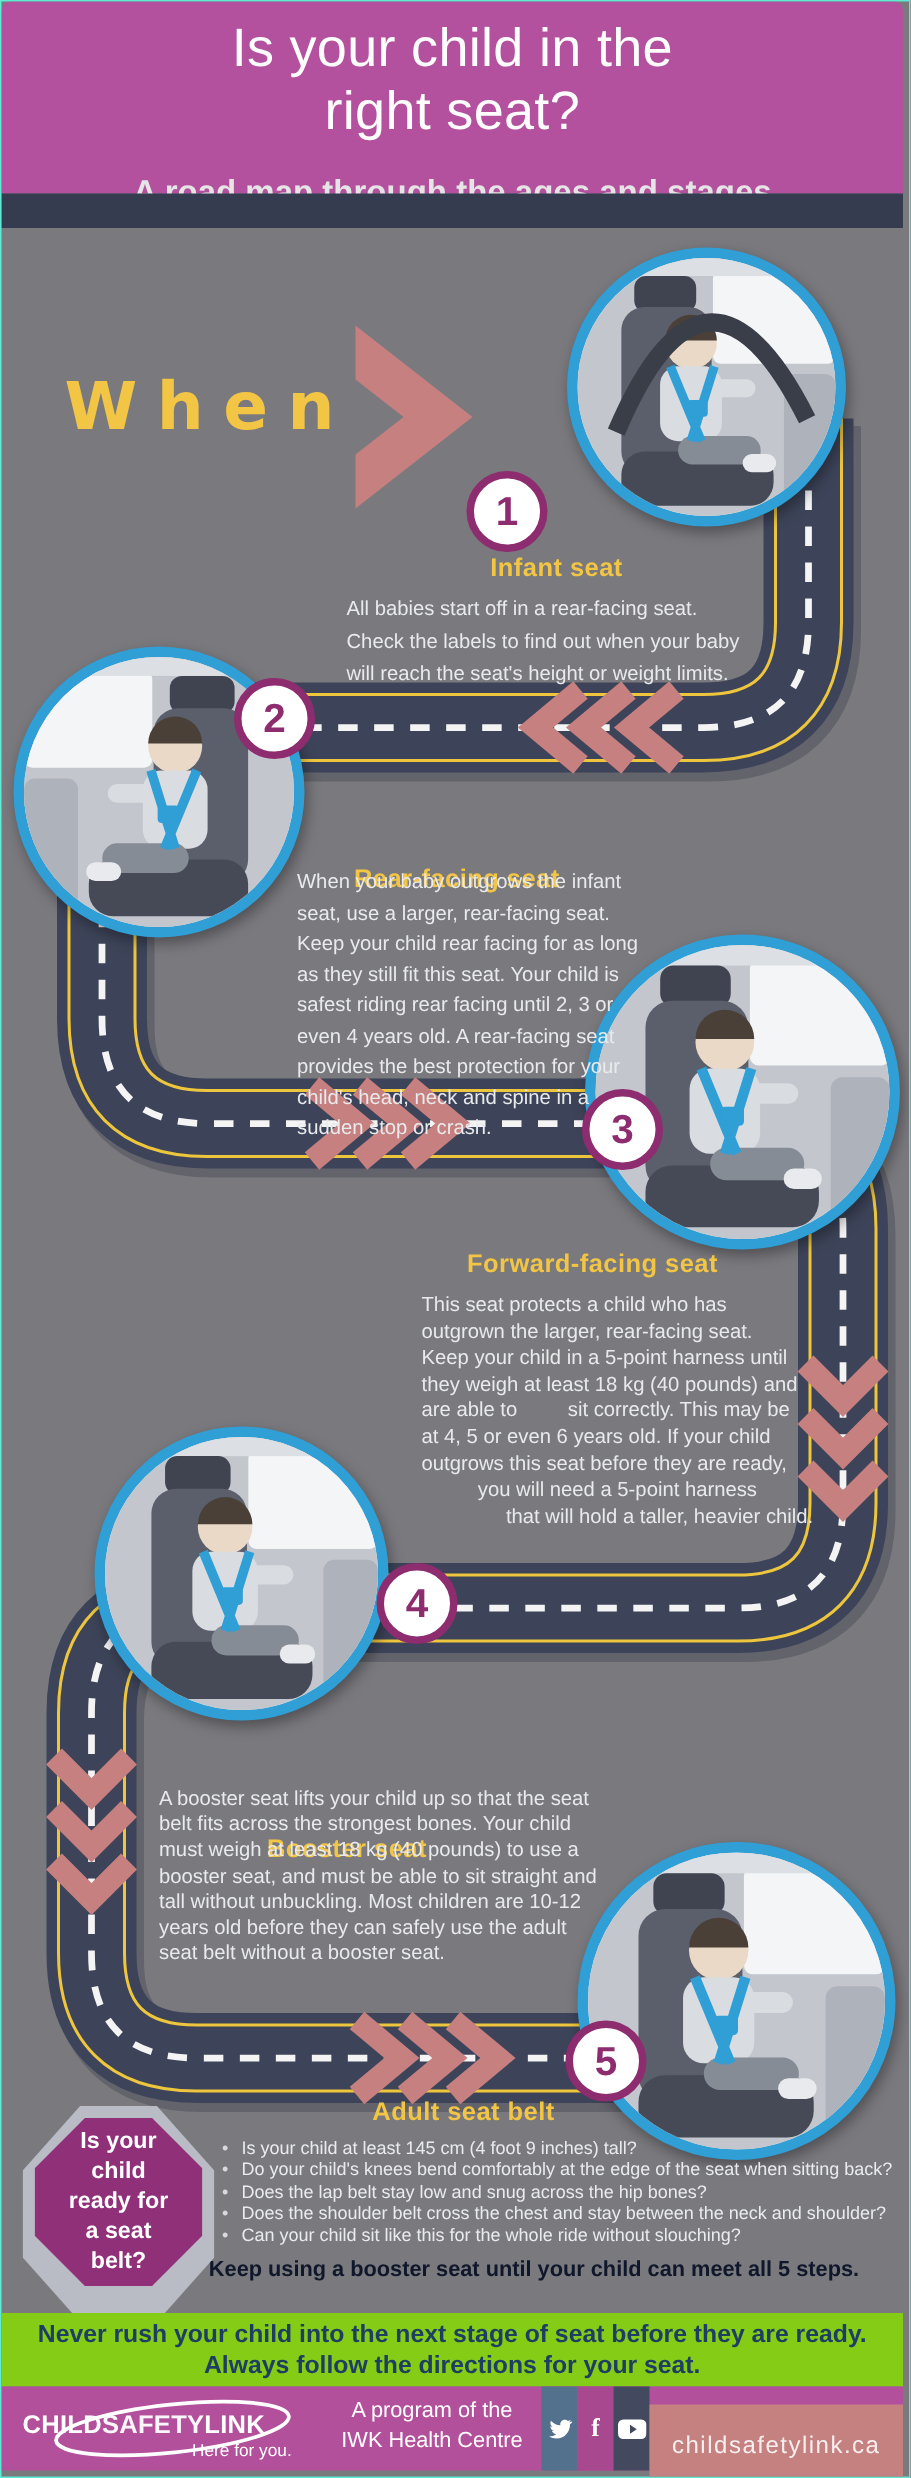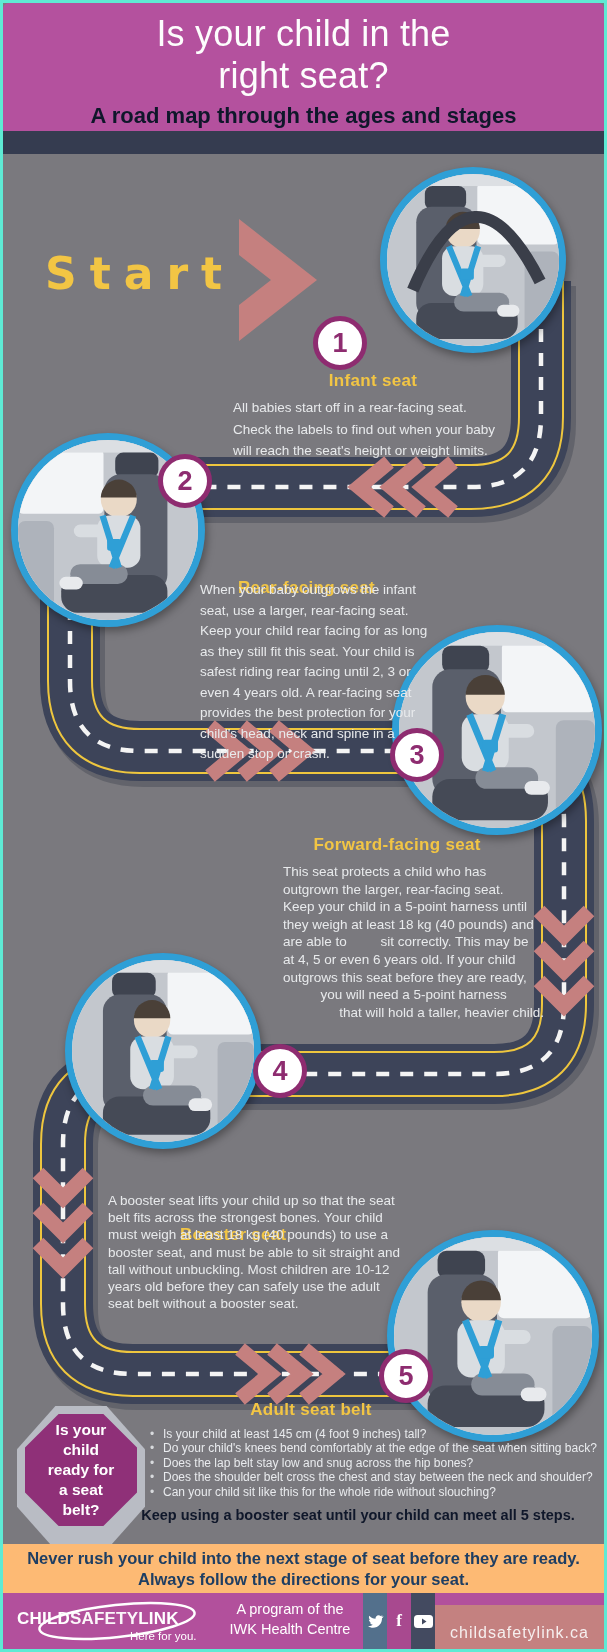--- a/index.html
+++ b/index.html
@@ -1,26 +1,26 @@
 <!DOCTYPE html>
 <html><head>
 <meta charset="utf-8">
 <style>
   html,body{margin:0;padding:0;background:#9a9aa0;}
   .frame{
     position:relative;width:607px;height:1652px;margin:0 auto;
-    background:#7a797e;border:3px solid #5eead4;box-sizing:border-box;
+    background:#7a797e;border:1px solid #5eead4;box-sizing:border-box;
     overflow:hidden;font-family:"Liberation Sans",sans-serif;
   }
   .abs{position:absolute;}
   
   .header{left:0;top:0;width:601px;height:128px;background:#b4519e;border-radius:6px 6px 0 0;text-align:center;z-index:6;}
   .header .t1,.header .t2{color:#fdfdfd;font-size:36px;line-height:42px;font-weight:normal;letter-spacing:.2px;}
   .header .t1{margin-top:10px;}
-  .header .sub{color:#0f172a;font-size:22px;font-weight:bold;margin-top:6px;text-align:center;}
+  .header .sub{color:#e5e5e5;font-size:22px;font-weight:bold;margin-top:20px;text-align:center;}
   .navybar{left:0;top:128px;width:601px;height:23px;background:#353c50;z-index:6;}
   
   svg.road{left:0;top:0;z-index:1;}
   
   .start{left:42px;top:245px;color:#f2c544;font-size:44px;font-weight:bold;letter-spacing:13px;z-index:4;font-family:"DejaVu Sans","Liberation Sans",sans-serif;}
   
   .fig{border-radius:50%;border:7px solid #2f9fd6;background:#e8ebee;overflow:hidden;box-sizing:border-box;
        box-shadow:2px 4px 9px rgba(0,0,0,.35);z-index:2;}
   .fig svg{display:block;width:100%;height:100%;}
   .fig.flip svg{transform:scaleX(-1);}
@@ -52,21 +52,21 @@
   .checklist .item::before{content:"\2022";position:absolute;left:2px;color:#d8dadd;}
   .keepline{left:120px;top:1504px;width:470px;text-align:center;color:#0f172a;font-size:14.5px;font-weight:bold;z-index:4;}
   
   .octo-out{left:14px;top:1403px;width:128px;height:144px;background:#b9bcc4;z-index:4;
             clip-path:polygon(30% 0,70% 0,100% 30%,100% 70%,70% 100%,30% 100%,0 70%,0 30%);}
   .octo-in{left:8px;top:8px;width:112px;height:112px;background:#8f3078;
            clip-path:polygon(30% 0,70% 0,100% 30%,100% 70%,70% 100%,30% 100%,0 70%,0 30%);
            display:flex;align-items:center;justify-content:center;}
   .octo-in .txt{color:#fff;font-size:15.5px;line-height:20px;font-weight:bold;text-align:center;white-space:pre-line;}
   
-  .banner{left:0;top:1541px;width:601px;height:49px;background:#fdba74;z-index:6;text-align:center;}
+  .banner{left:0;top:1541px;width:601px;height:49px;background:#84cc16;z-index:6;text-align:center;}
   .banner div{color:#1e3e63;font-size:16.5px;font-weight:bold;line-height:21px;white-space:nowrap;}
   .banner div:first-child{margin-top:4px;}
   
   .footer{left:0;top:1590px;width:601px;height:56px;background:#b2509c;z-index:6;}
   .footer .siteband{position:absolute;left:432px;top:12px;width:169px;height:56px;background:#c48180;
                     display:flex;align-items:center;justify-content:center;}
   .footer .site{color:#f6efee;font-size:16px;letter-spacing:1px;}
   .sq{position:absolute;top:0;width:24px;height:56px;display:flex;align-items:center;justify-content:center;}
   .sq.tw{left:360px;background:#53708c;} .sq.fb{left:384px;background:#a8498f;} .sq.yt{left:408px;background:#434a60;}
   .sq svg{display:block;}
@@ -144,21 +144,21 @@
           <path d="M35 1240 L60 1265 L85 1240"></path>
       </g>
       <g stroke="#c5807f" stroke-width="15">
         <path d="M237 1346 L267 1371 L237 1396"></path>
           <path d="M269 1346 L299 1371 L269 1396"></path>
           <path d="M301 1346 L331 1371 L301 1396"></path>
       </g>
     </g>
   </svg>
 
-  <div class="abs start">Start</div>
+  <div class="abs start">When</div>
 
   <div class="abs fig fig1">
     <svg viewBox="0 0 200 200">
       <use href="#seat-illo"></use>
       <path d="M30 135 Q100 -30 178 125" stroke="#3a3e49" stroke-width="14" fill="none"></path>
     </svg>
   </div>
   <div class="abs fig fig2 flip">
     <svg viewBox="0 0 200 200">
         <use href="#seat-illo"></use>

